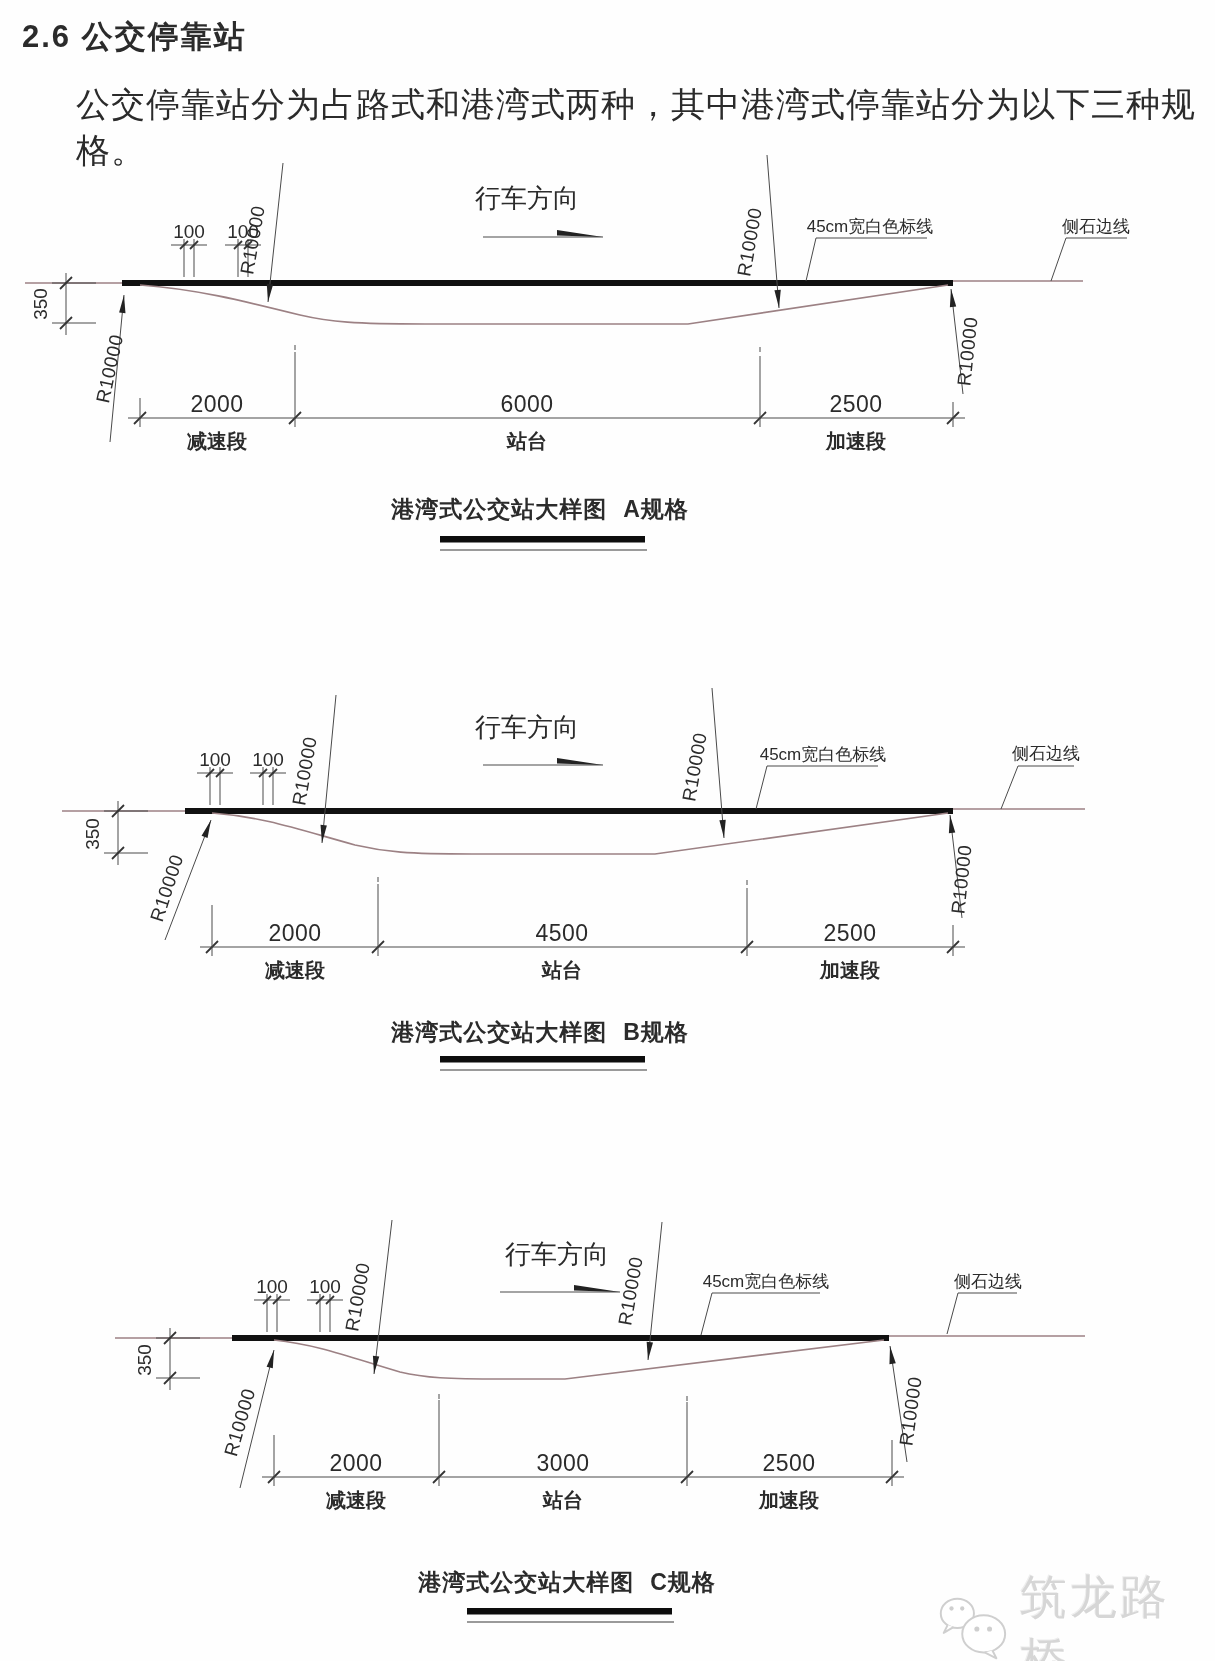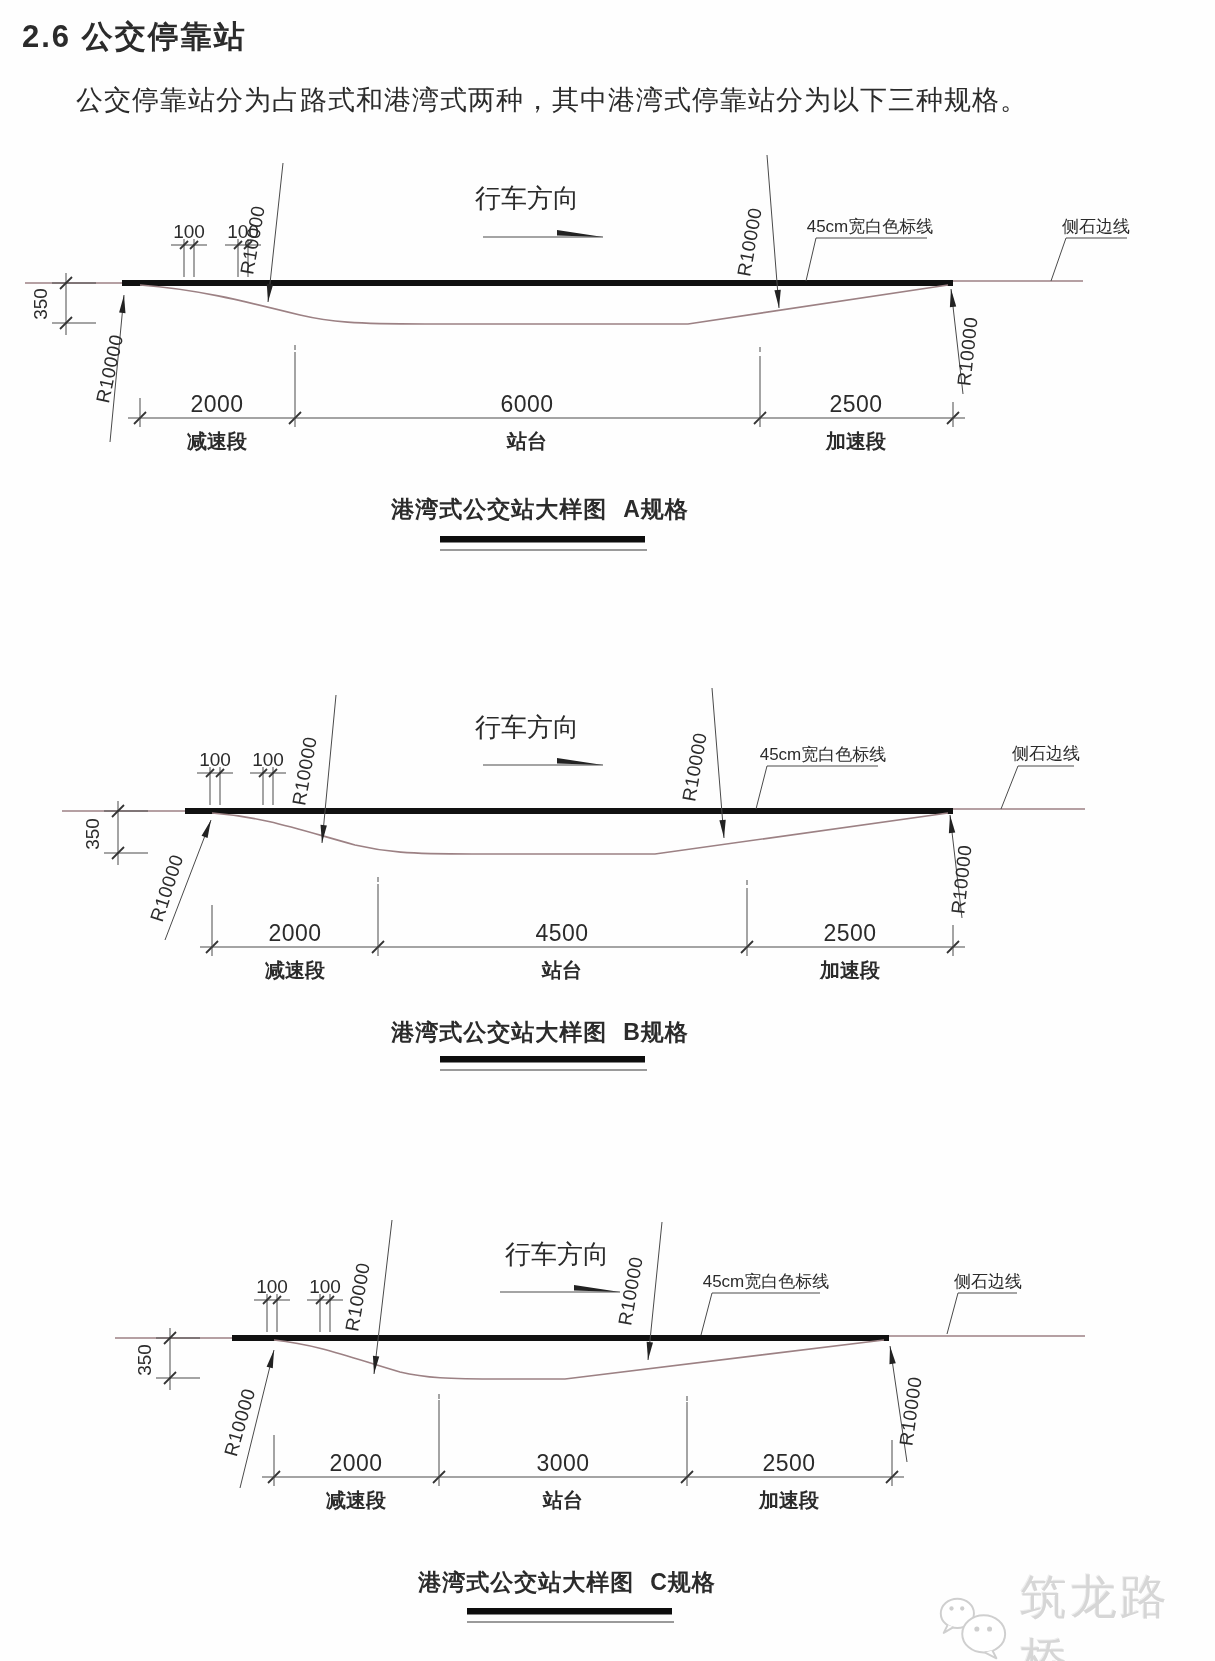--- a/index.html
+++ b/index.html
@@ -1,19 +1,19 @@
 <!DOCTYPE html>
 <html style="--line: #4a4a4a; --thick: #111111; --curve: #9c8184; --text: #2b2b2b; --wm: #d6d6d6;"><head>
 <meta charset="utf-8">
 <style>
   html,body{margin:0;padding:0;background:#ffffff;}
   #page{position:relative;width:1215px;height:1661px;background:#fefefe;overflow:hidden;
         font-family:"Liberation Sans","DejaVu Sans",sans-serif;color:var(--text,#2b2b2b);}
   .heading{position:absolute;left:22px;top:16px;font-size:31px;font-weight:700;letter-spacing:2px;}
-  .intro{position:absolute;left:76px;top:82px;font-size:27px;letter-spacing:1px;}
+  .intro{position:absolute;left:76px;top:82px;font-size:34px;letter-spacing:1px;}
   #cad{position:absolute;left:0;top:0;}
   text{fill:var(--text,#2b2b2b);font-family:"Liberation Sans","DejaVu Sans",sans-serif;}
   .ln{stroke:var(--line,#4a4a4a);stroke-width:1.2;fill:none;}
   .thin{stroke:var(--line,#4a4a4a);stroke-width:1;fill:none;}
   .curve{stroke:var(--curve,#9c8184);stroke-width:1.7;fill:none;}
   .thickline{stroke:var(--thick,#111111);stroke-width:6;fill:none;}
   .tickmark{stroke:#333;stroke-width:1.8;fill:none;}
   .arrowfill{fill:#222;stroke:none;}
   .grayline{stroke:#9a9a9a;stroke-width:2;fill:none;}
   .capbar{fill:#0d0d0d;}

